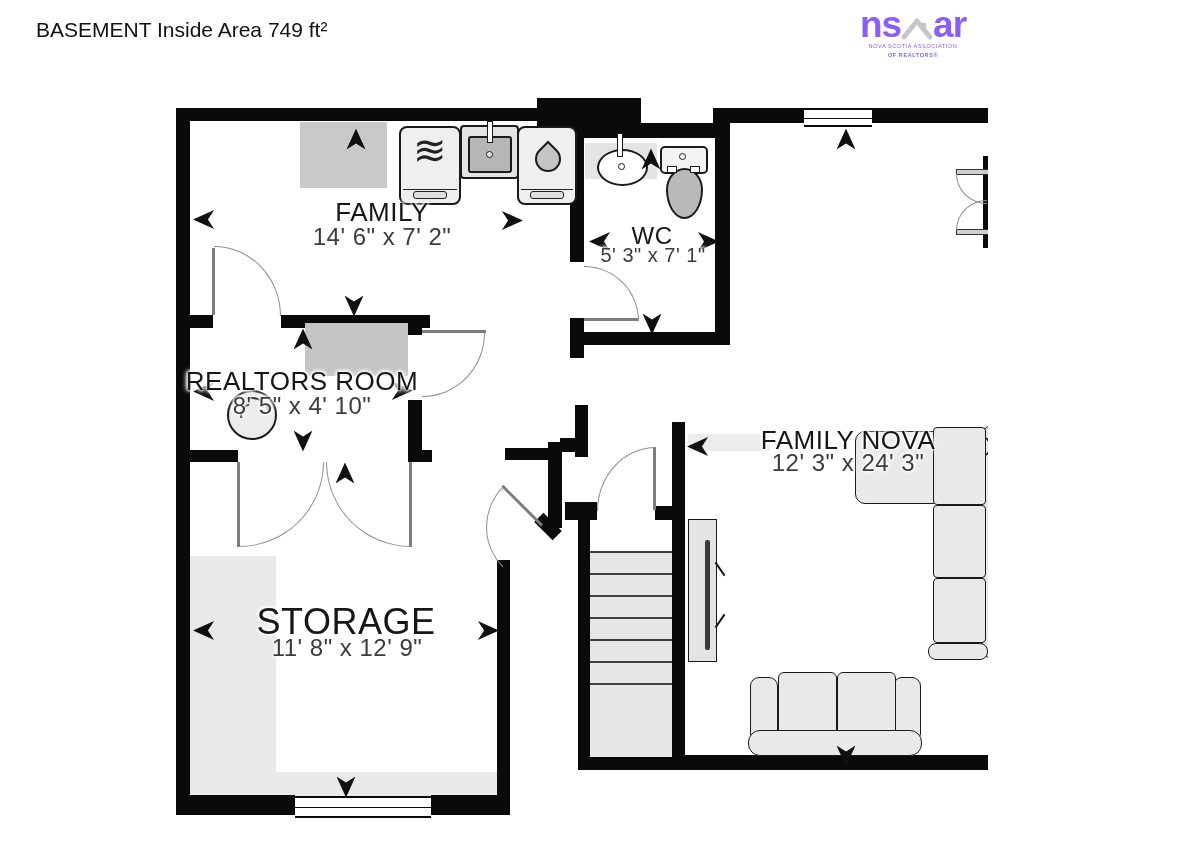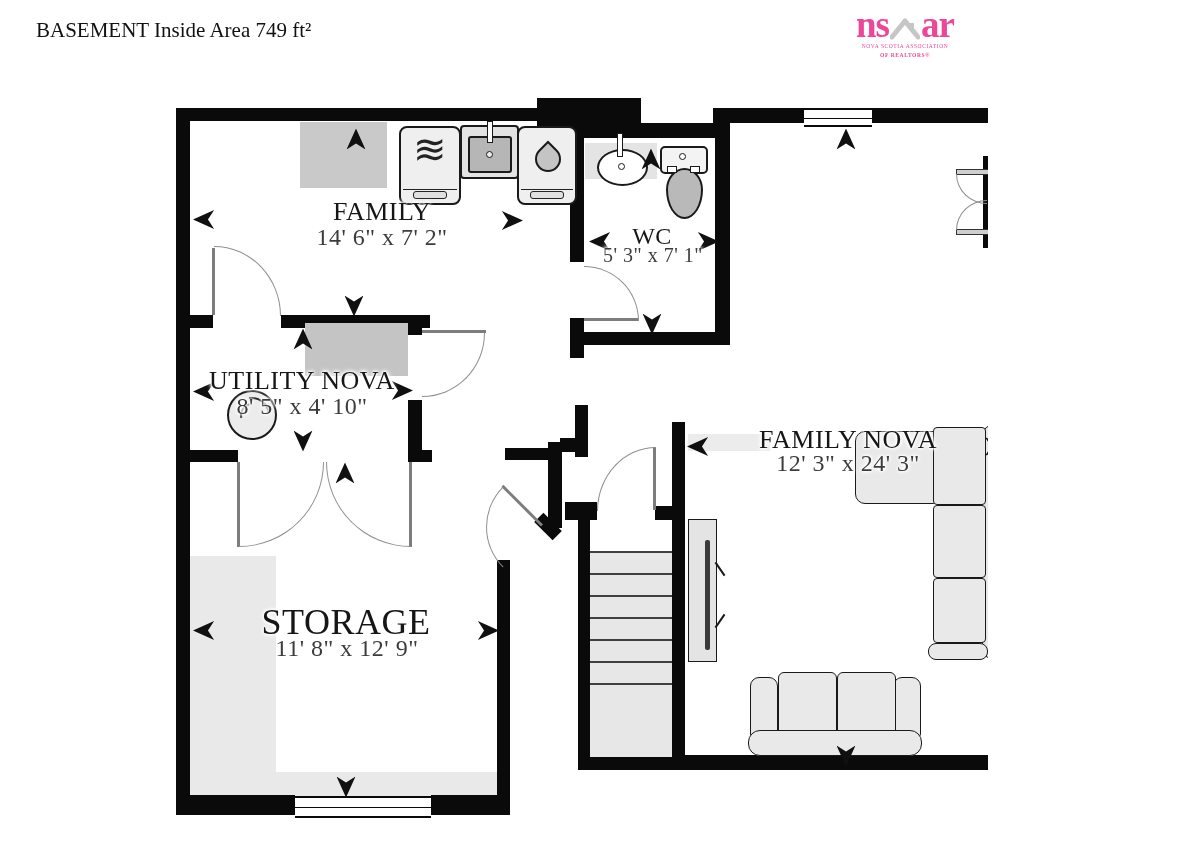--- a/index.html
+++ b/index.html
@@ -1,17 +1,17 @@
 <!DOCTYPE html>
 <html><head>
 <meta charset="utf-8">
 <style>
   html,body{margin:0;padding:0;background:#fff;}
   #stage{position:relative;width:988px;height:868px;background:#fff;overflow:hidden;
-         font-family:Liberation Serif, serif;}
+         font-family:Liberation Sans, sans-serif;}
   .abs{position:absolute;}
   .w{position:absolute;background:#0a0a0a;}
   .diag{transform:rotate(45deg);}
   .gray{position:absolute;background:#c9c9c9;}
   .lgray{position:absolute;background:#e9e9e9;}
   .strip{position:absolute;background:#ececec;}
   .win{position:absolute;background:#fff;border-top:2.5px solid #0a0a0a;border-bottom:2.5px solid #0a0a0a;}
   .win:after{content:"";position:absolute;left:0;right:0;top:50%;border-top:1.5px solid #0a0a0a;}
   .arc{position:absolute;border:0 solid #8f8f8f;}
   .arc.ne{border-top-width:1.6px;border-right-width:1.6px;border-top-right-radius:100%;}
@@ -25,21 +25,21 @@
   .arr.up{transform:rotate(-90deg);}
   .arr.down{transform:rotate(90deg);}
   .arr.left{transform:rotate(180deg);}
   .fx{position:absolute;background:#efefef;border:2px solid #1a1a1a;border-radius:8px;}
   .lbl{position:absolute;transform:translate(-50%,-50%);text-align:center;white-space:nowrap;
        color:#161616;letter-spacing:.5px;
        text-shadow:0 0 3px #fff,0 0 3px #fff,0 0 4px #fff,0 0 5px #fff,0 0 6px #fff;}
   .dims{color:#3c3c3c;}
   .tread{position:absolute;background:#e7e7e7;border-top:2px solid #404040;}
   .title{position:absolute;left:36px;top:18px;font-size:21px;color:#111;}
-  .logo{position:absolute;right:28px;top:10px;width:110px;text-align:center;color:#ec4899;}
+  .logo{position:absolute;right:20px;top:10px;width:110px;text-align:center;color:#8b5cf6;}
   .logo-row{display:flex;align-items:flex-end;justify-content:center;gap:1px;
             font-weight:bold;font-size:37px;line-height:30px;letter-spacing:-1px;}
   .logo-cap{font-size:5.5px;letter-spacing:.6px;margin-top:3px;line-height:6px;}
   .wave{position:absolute;color:#222;font-size:40px;line-height:20px;}
   .drop{position:absolute;width:22px;height:22px;background:#c4c4c4;border:2px solid #1a1a1a;
         border-radius:0 50% 50% 50%;transform:rotate(45deg);}
   .ctrl{position:absolute;height:6px;background:#e0e0e0;border:1.5px solid #222;border-radius:3px;}
   .cline{position:absolute;height:0;border-top:1.5px solid #222;}
   .circ{position:absolute;border:2px solid #1a1a1a;border-radius:50%;background:#ececec;}
   .iarc{position:absolute;border:2px solid transparent;border-top-color:#1a1a1a;border-radius:50%;}
@@ -210,21 +210,21 @@
   <div class="arr left" style="left:687px;top:437px;"></div>
   <div class="arr" style="left:984px;top:437px;"></div>
   <div class="arr down" style="left:835px;top:746px;"></div>
 
   <div class="lbl" style="left:382px;top:212px;font-size:26px;">FAMILY</div>
   <div class="lbl dims" style="left:382px;top:237px;font-size:24px;">14' 6" x 7' 2"</div>
 
   <div class="lbl" style="left:652px;top:236px;font-size:24px;">WC</div>
   <div class="lbl dims" style="left:653px;top:255px;font-size:20px;">5' 3" x 7' 1"</div>
 
-  <div class="lbl" style="left:302px;top:381px;font-size:26px;">UTILITY NOVA</div>
+  <div class="lbl" style="left:302px;top:381px;font-size:26px;">REALTORS ROOM</div>
   <div class="lbl dims" style="left:302px;top:406px;font-size:24px;">8' 5" x 4' 10"</div>
 
   <div class="lbl" style="left:346px;top:622px;font-size:36px;">STORAGE</div>
   <div class="lbl dims" style="left:347px;top:648px;font-size:24px;">11' 8" x 12' 9"</div>
 
   <div class="lbl" style="left:848px;top:440px;font-size:26px;">FAMILY NOVA</div>
   <div class="lbl dims" style="left:848px;top:463px;font-size:24px;">12' 3" x 24' 3"</div>
 
 </div>
 

